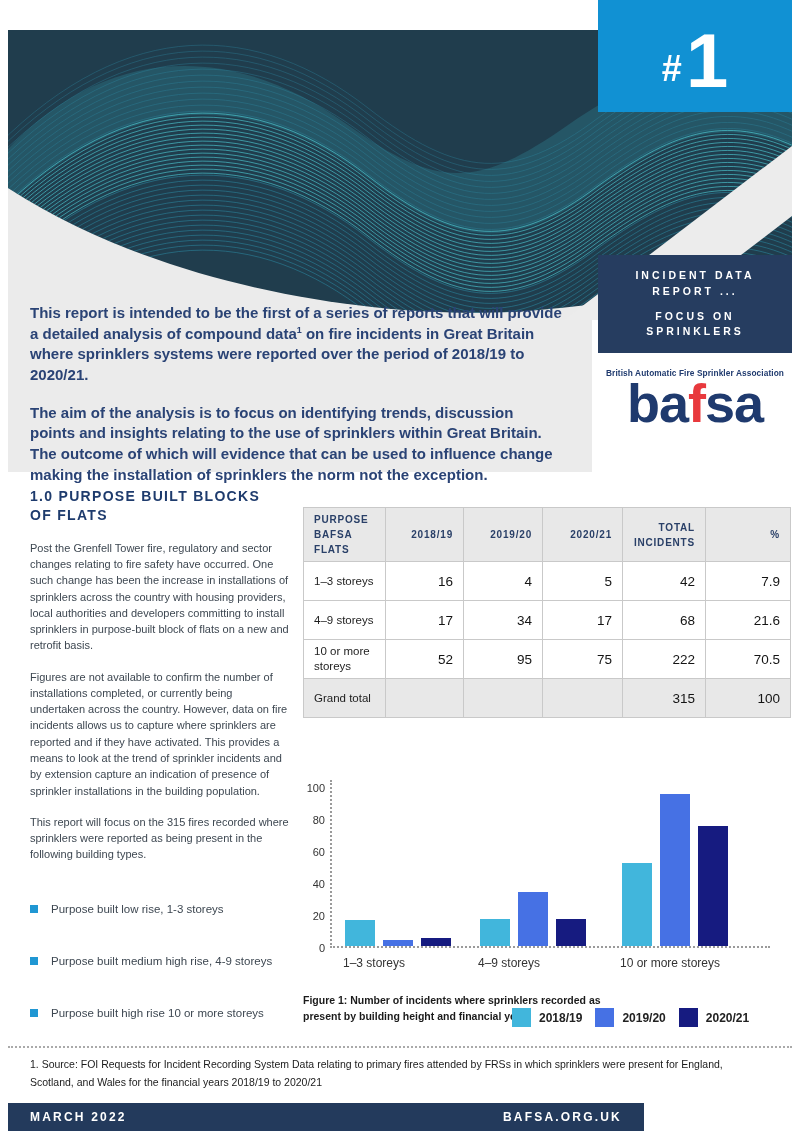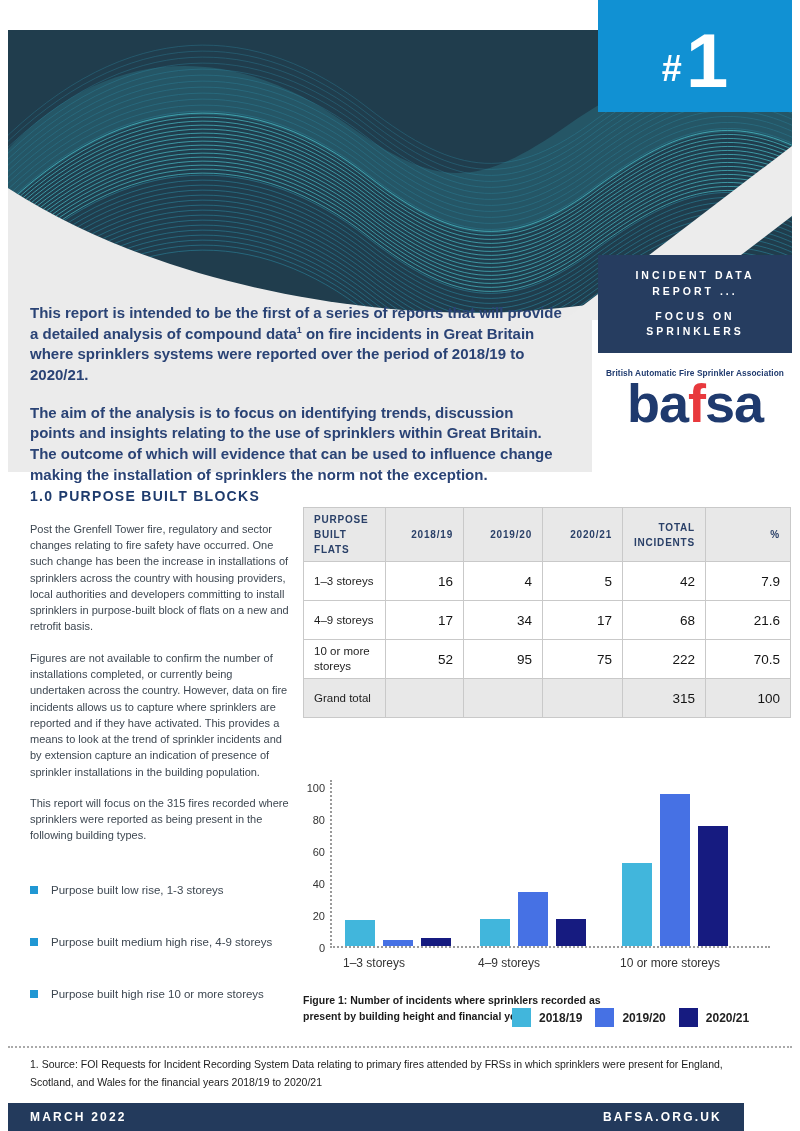--- a/index.html
+++ b/index.html
@@ -62,21 +62,21 @@
   .figure-caption { position:absolute; left:303px; top:992px; width:320px; font-size:10.5px; font-weight:bold;
                     color:#1b1b1b; line-height:1.55; }
   .legend { position:absolute; left:512px; top:1008px; display:flex; align-items:center; gap:13px; }
   .legend-item { display:flex; align-items:center; }
   .legend-swatch { width:19px; height:19px; margin-right:8px; }
   .legend-label { font-size:12px; font-weight:bold; color:#222; }
 
   
   .dotted-divider { position:absolute; left:8px; top:1046px; width:784px; border-top:2px dotted #aaaaaa; }
   .footnote { position:absolute; left:30px; top:1056px; width:730px; font-size:10.5px; color:#1b1b1b; line-height:1.7; }
-  .footer-bar { position:absolute; left:8px; top:1103px; width:736px; height:28px; background:#233a5c; z-index:2;
+  .footer-bar { position:absolute; left:8px; top:1103px; width:636px; height:28px; background:#233a5c; z-index:2;
                 display:flex; align-items:center; justify-content:space-between; padding:0 22px;
                 color:#fff; font-size:12px; font-weight:bold; letter-spacing:2.2px; }
 </style>
 </head>
 <body>
 
 <div class="page">
 
   <div class="gray-panel"></div>
 
@@ -156,20 +156,21 @@
   </div>
 
   <div class="logo-block">
     <div class="logo-tagline">British Automatic Fire Sprinkler Association</div>
     <div class="logo-word"><span>ba</span><span class="accent">f</span><span>sa</span></div>
   </div>
 
   <div class="left-col">
     <div class="section-heading">
       <span style="display:block">1.0 PURPOSE BUILT BLOCKS</span>
+      <span style="display:block">OF FLATS</span>
     </div>
     <p class="body">Post the Grenfell Tower fire, regulatory and sector changes relating to fire safety have occurred. One such change has been the increase in installations of sprinklers across the country with housing providers, local authorities and developers committing to install sprinklers in purpose-built block of flats on a new and retrofit basis.</p>
     <p class="body">Figures are not available to confirm the number of installations completed, or currently being undertaken across the country. However, data on fire incidents allows us to capture where sprinklers are reported and if they have activated. This provides a means to look at the trend of sprinkler incidents and by extension capture an indication of presence of sprinkler installations in the building population.</p>
     <p class="body">This report will focus on the 315 fires recorded where sprinklers were reported as being present in the following building types.</p>
     <div class="bullet-list">
       <div class="bullet-item">
         <span class="bullet-sq"></span>
         <span>Purpose built low rise, 1-3 storeys</span>
       </div>
       <div class="bullet-item">
@@ -187,21 +188,21 @@
     <colgroup>
         <col style="width:82px">
         <col style="width:78px">
         <col style="width:79px">
         <col style="width:80px">
         <col style="width:83px">
         <col style="width:85px">
       </colgroup>
     <thead>
       <tr>
-        <th class="first">PURPOSE BUILT FLATS</th>
+        <th class="first">PURPOSE BAFSA FLATS</th>
         <th>2018/19</th>
         <th>2019/20</th>
         <th>2020/21</th>
         <th>TOTAL INCIDENTS</th>
         <th>%</th>
       </tr>
     </thead>
     <tbody>
       <tr>
         <td class="rowlabel">1–3 storeys</td>

